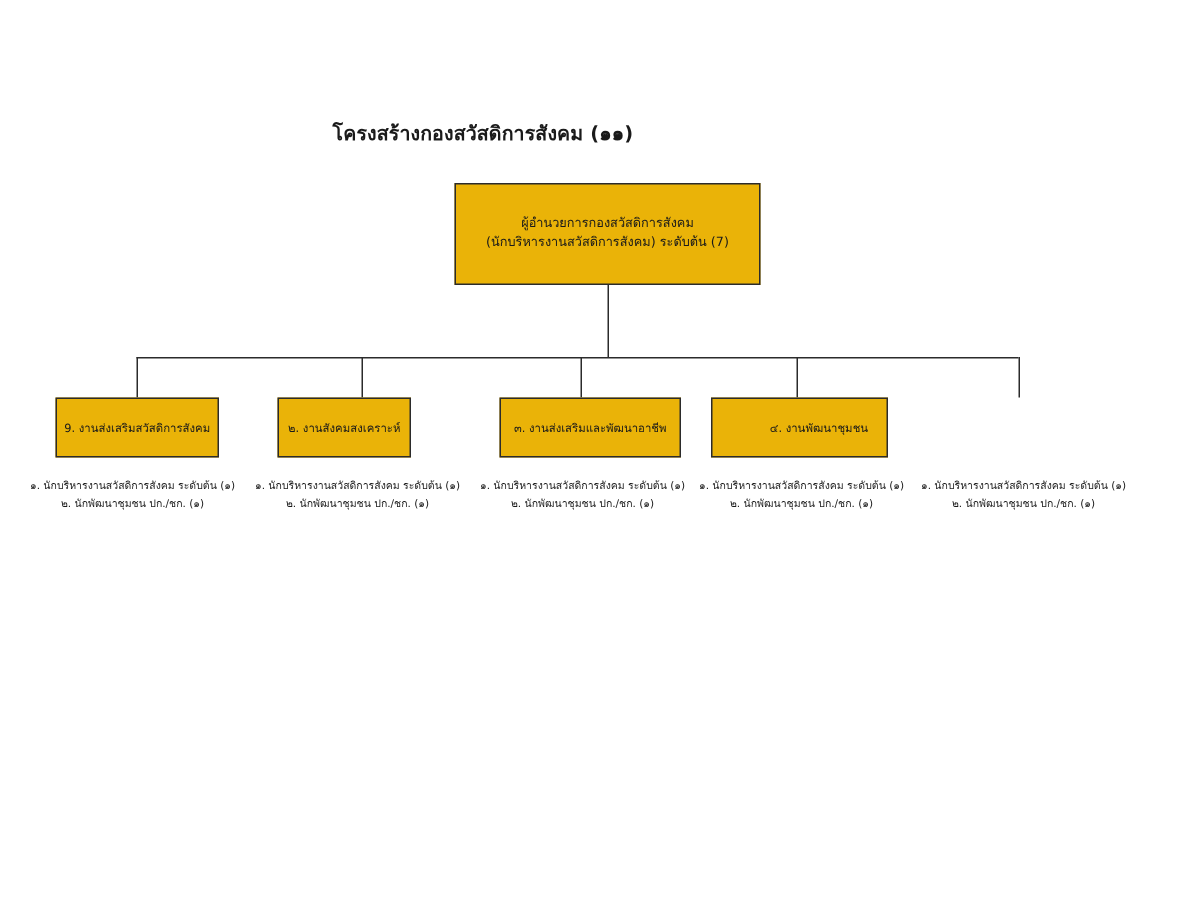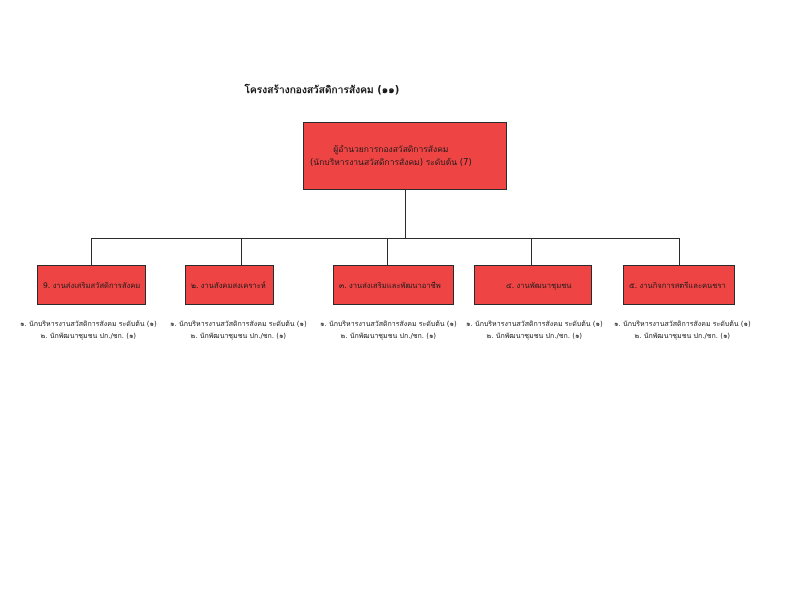--- a/index.html
+++ b/index.html
@@ -23,35 +23,36 @@
     height: 612px;
   }
 
   
   .chart-title {
     position: absolute;
     left: 0;
     top: 82px;
     width: 644px;
     text-align: center;
-    font-size: 10px;
+    font-size: 13px;
     font-weight: 600;
     letter-spacing: 0.1px;
     line-height: 16px;
     white-space: nowrap;
   }
 
   
   .node-box {
     position: absolute;
     box-sizing: border-box;
     border: 1px solid #2b2b2b;
-    background: #ef4444;
+    background: #eab308;
     display: flex;
     align-items: center;
+    justify-content: center;
     text-align: center;
   }
 
   .root-box {
     left: 303px;
     top: 122px;
     width: 204px;
     height: 68px;
   }
   .root-box .node-text {
@@ -147,23 +148,20 @@
   </div>
   <div class="node-box dept-box dept-1">
     <span class="node-text node-text-line">๒. งานสังคมสงเคราะห์</span>
   </div>
   <div class="node-box dept-box dept-2">
     <span class="node-text node-text-line">๓. งานส่งเสริมและพัฒนาอาชีพ</span>
   </div>
   <div class="node-box dept-box dept-3">
     <span class="node-text node-text-line">๔. งานพัฒนาชุมชน</span>
   </div>
-  <div class="node-box dept-box dept-4">
-    <span class="node-text node-text-line">๕. งานกิจการสตรีและคนชรา</span>
-  </div>
 
   <div class="caption-block cap-0">
     <span class="caption-line">๑. นักบริหารงานสวัสดิการสังคม ระดับต้น (๑)</span>
     <span class="caption-line">๒. นักพัฒนาชุมชน ปก./ชก. (๑)</span>
   </div>
   <div class="caption-block cap-1">
     <span class="caption-line">๑. นักบริหารงานสวัสดิการสังคม ระดับต้น (๑)</span>
     <span class="caption-line">๒. นักพัฒนาชุมชน ปก./ชก. (๑)</span>
   </div>
   <div class="caption-block cap-2">

